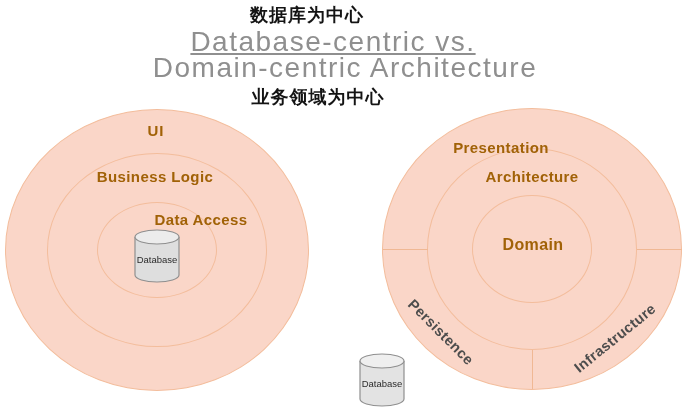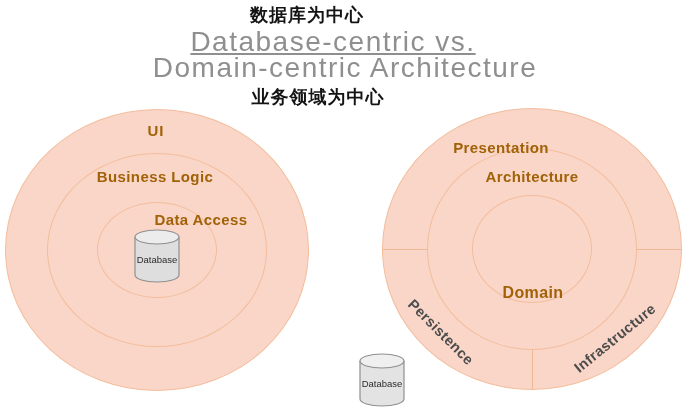--- a/index.html
+++ b/index.html
@@ -96,21 +96,21 @@
     <div class="ring" style="left:382px; top:108px; width:300px; height:282px;"></div>
     <div class="ring" style="left:427px; top:148px; width:210px; height:202px;"></div>
     <div class="ring" style="left:472px; top:195px; width:120px; height:108px;"></div>
 
     <div class="divider" style="left:383px; top:249px; width:45px; height:1px;"></div>
     <div class="divider" style="left:637px; top:249px; width:45px; height:1px;"></div>
     <div class="divider" style="left:532px; top:350px; width:1px; height:39px;"></div>
 
     <div class="abs center-anchor layer-label" style="left:501px; top:131px;margin-top:16px;">Presentation</div>
     <div class="abs center-anchor layer-label" style="left:532px; top:176px;">Architecture</div>
-    <div class="abs center-anchor layer-label" style="left:533px; top:245px; font-size:16px;margin-top:48px;">Domain</div>
+    <div class="abs center-anchor layer-label" style="left:533px; top:245px; font-size:16px;">Domain</div>
 
     <div class="abs ring-segment-label" style="left:441px; top:332px; transform:translate(-50%,-50%) rotate(45deg); white-space:nowrap;">Persistence</div>
     <div class="abs ring-segment-label" style="left:615px; top:338px; transform:translate(-50%,-50%) rotate(-39deg); white-space:nowrap;">Infrastructure</div>
 
     <svg class="abs" style="left:358px; top:352px;" width="48" height="56" viewBox="0 0 48 56">
       <path d="M 2 9 L 2 47 A 22 7 0 0 0 46 47 L 46 9" fill="#e3e3e3" stroke="#8f8f8f" stroke-width="1.2"></path>
       <ellipse cx="24" cy="9" rx="22" ry="7" fill="#efefef" stroke="#8f8f8f" stroke-width="1.2"></ellipse>
       <text x="24" y="35" text-anchor="middle" class="cyl-text">Database</text>
     </svg>
   </div>

